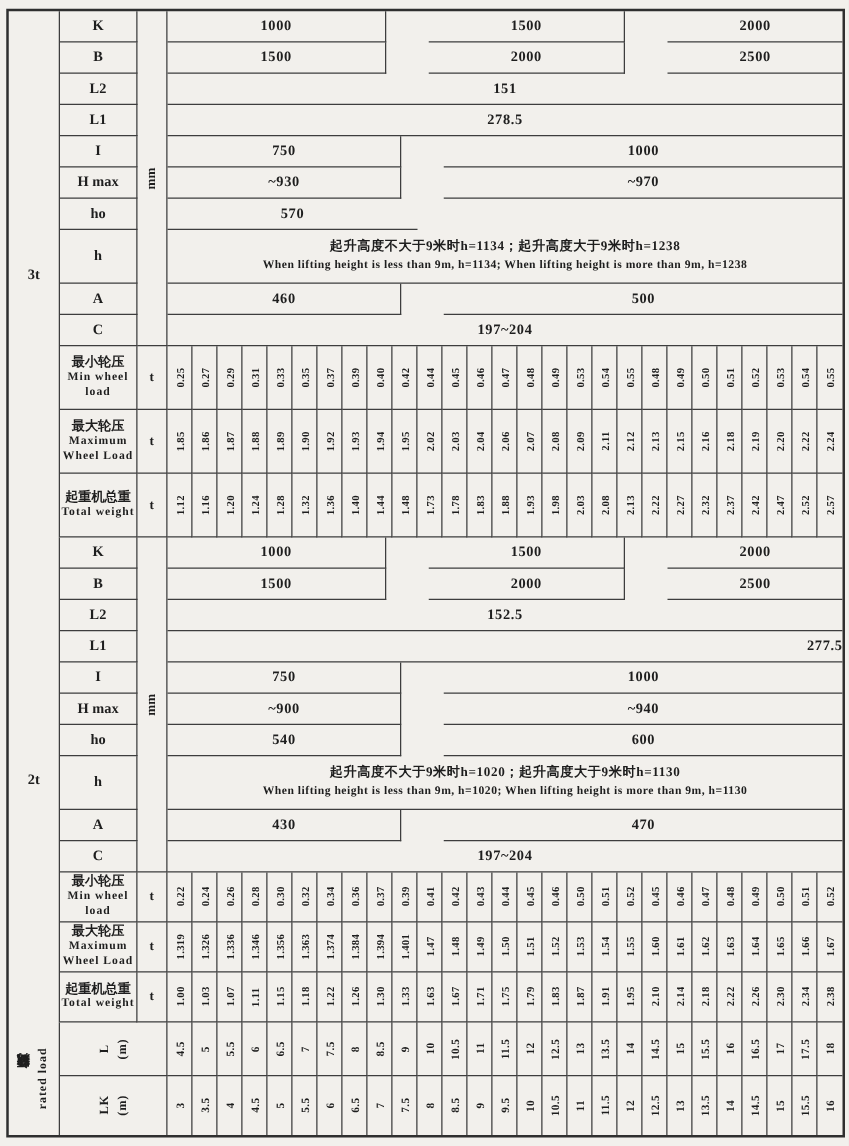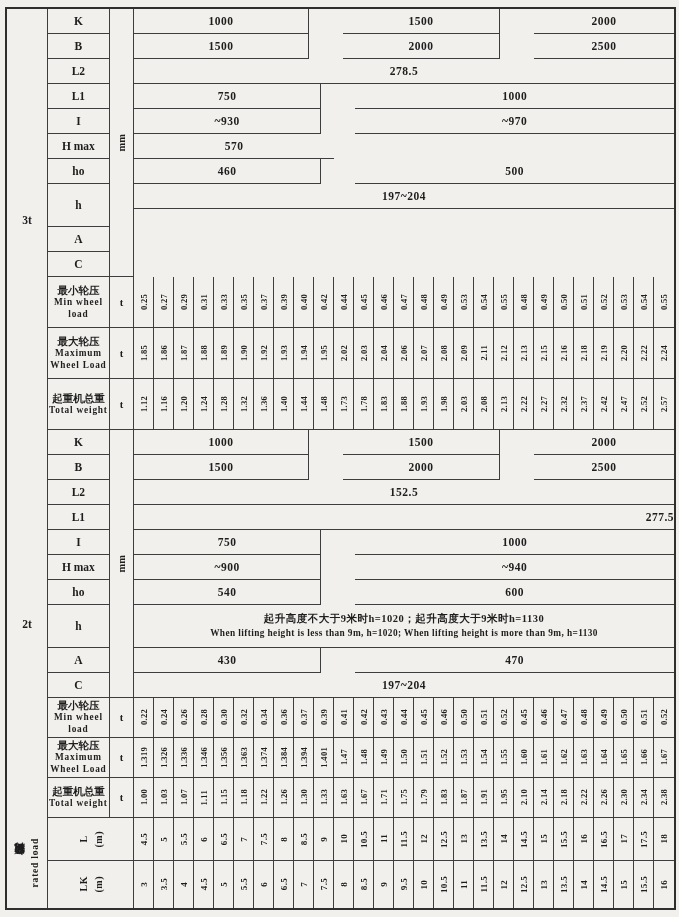--- a/index.html
+++ b/index.html
@@ -152,20 +152,25 @@
                 </div>
                 <div class="cell span-cell" style="width: 180px;">
                   <span>2000</span>
                 </div>
                 <div class="cell span-cell" style="width: 160px;">
                   <span>2500</span>
                 </div>
               </div>
               <div class="dim-row">
                 <div class="cell span-cell" style="width: 540px;">
+                  <span>151</span>
+                </div>
+              </div>
+              <div class="dim-row">
+                <div class="cell span-cell" style="width: 540px;">
                   <span>278.5</span>
                 </div>
               </div>
               <div class="dim-row">
                 <div class="cell span-cell" style="width: 200px;">
                   <span>750</span>
                 </div>
                 <div class="cell span-cell" style="width: 340px;">
                   <span>1000</span>
                 </div>
@@ -174,20 +179,26 @@
                 <div class="cell span-cell" style="width: 200px;">
                   <span>~930</span>
                 </div>
                 <div class="cell span-cell" style="width: 340px;">
                   <span>~970</span>
                 </div>
               </div>
               <div class="dim-row">
                 <div class="cell span-cell" style="width: 200px;">
                   <span>570</span>
+                </div>
+              </div>
+              <div class="dim-row tall">
+                <div class="cell span-cell two-line" style="width: 540px;">
+                  <div class="cnline">起升高度不大于9米时h=1134；起升高度大于9米时h=1238</div>
+                  <div class="enline">When lifting height is less than 9m, h=1134; When lifting height is more than 9m, h=1238</div>
                 </div>
               </div>
               <div class="dim-row">
                 <div class="cell span-cell" style="width: 200px;">
                   <span>460</span>
                 </div>
                 <div class="cell span-cell" style="width: 340px;">
                   <span>500</span>
                 </div>
               </div>

